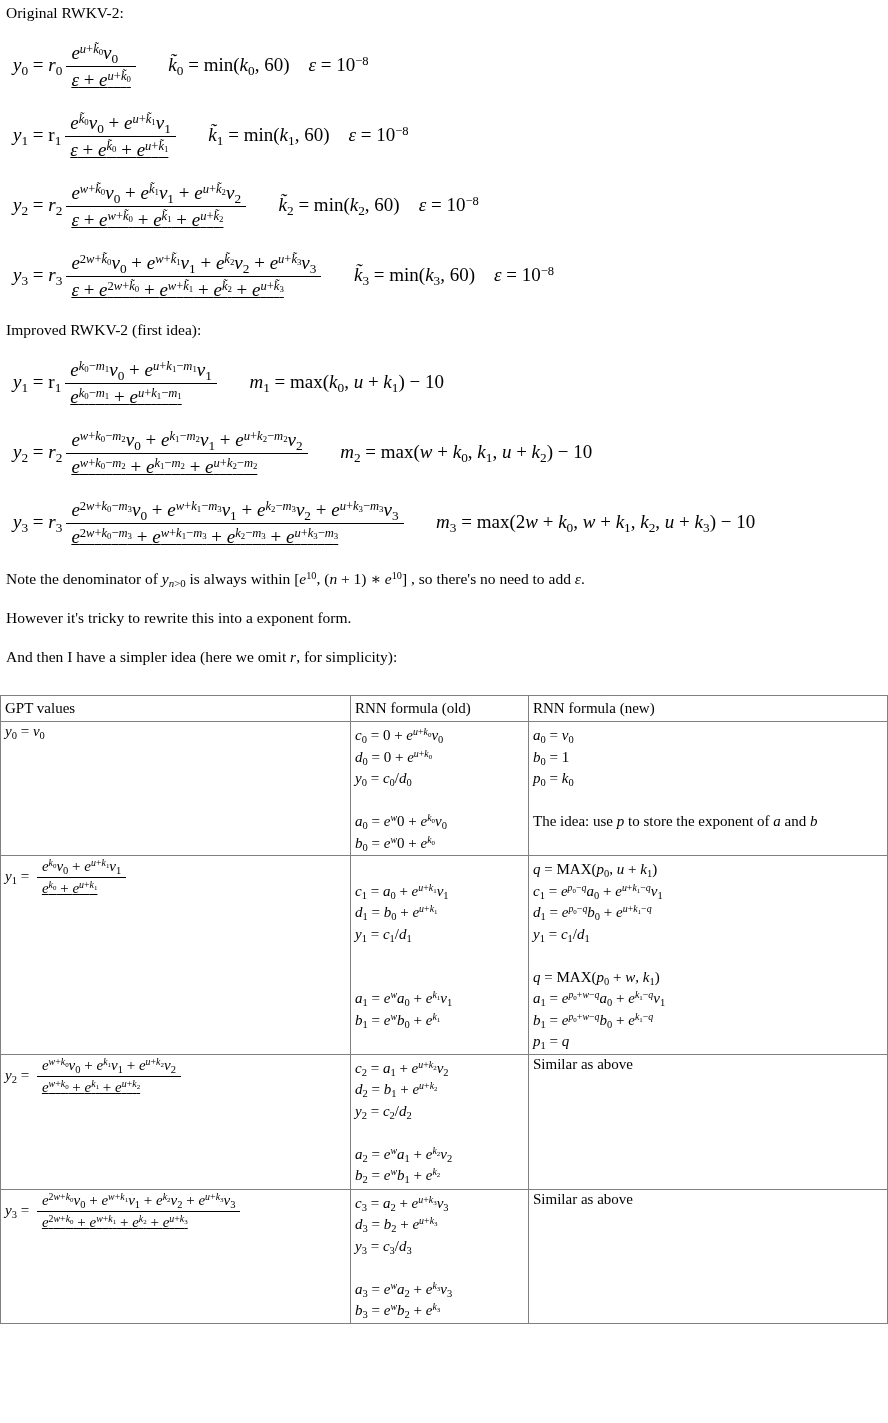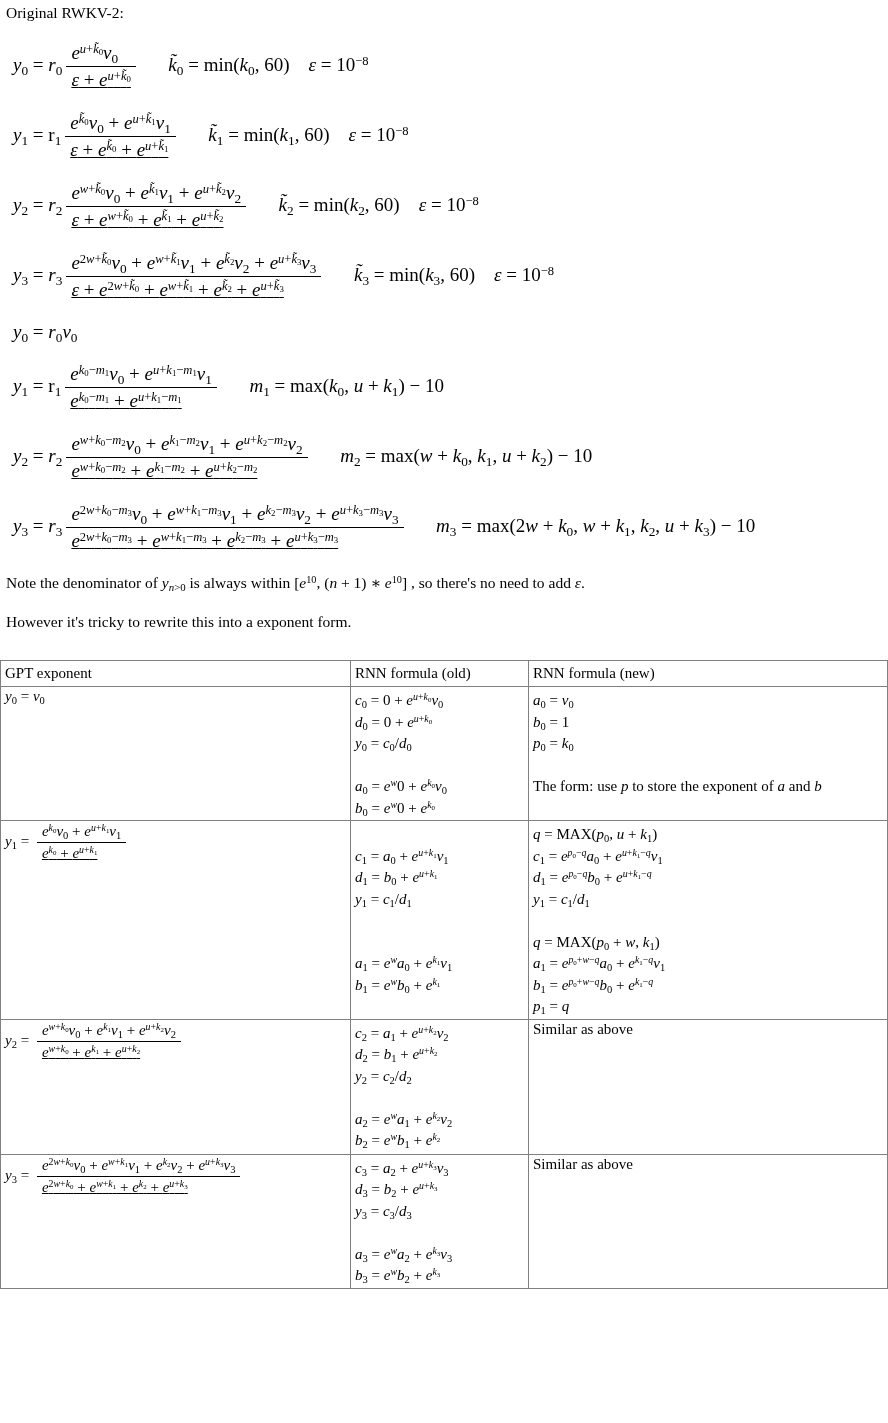--- a/index.html
+++ b/index.html
@@ -38,36 +38,37 @@
 </head>
 <body>
 
 <div class="doc">
   <div id="blocks">
       <div class="blk heading first">Original RWKV-2:</div>
       <div class="blk display"><i>y</i><sub>0</sub> = <i>r</i><sub>0</sub><span class="frac"><span class="num"><i>e</i><sup><i>u</i>+<i>k̃</i><sub>0</sub></sup><i>v</i><sub>0</sub></span><span class="den"><i>ε</i> + <i>e</i><sup><i>u</i>+<i>k̃</i><sub>0</sub></sup></span></span>  <i>k̃</i><sub>0</sub> = <span class="rm">min</span>(<i>k</i><sub>0</sub>, 60) <i>ε</i> = 10<sup>−8</sup></div>
       <div class="blk display"><i>y</i><sub>1</sub> = <span class="rm">r</span><sub>1</sub><span class="frac"><span class="num"><i>e</i><sup><i>k̃</i><sub>0</sub></sup><i>v</i><sub>0</sub> + <i>e</i><sup><i>u</i>+<i>k̃</i><sub>1</sub></sup><i>v</i><sub>1</sub></span><span class="den"><i>ε</i> + <i>e</i><sup><i>k̃</i><sub>0</sub></sup> + <i>e</i><sup><i>u</i>+<i>k̃</i><sub>1</sub></sup></span></span>  <i>k̃</i><sub>1</sub> = <span class="rm">min</span>(<i>k</i><sub>1</sub>, 60) <i>ε</i> = 10<sup>−8</sup></div>
       <div class="blk display"><i>y</i><sub>2</sub> = <i>r</i><sub>2</sub><span class="frac"><span class="num"><i>e</i><sup><i>w</i>+<i>k̃</i><sub>0</sub></sup><i>v</i><sub>0</sub> + <i>e</i><sup><i>k̃</i><sub>1</sub></sup><i>v</i><sub>1</sub> + <i>e</i><sup><i>u</i>+<i>k̃</i><sub>2</sub></sup><i>v</i><sub>2</sub></span><span class="den"><i>ε</i> + <i>e</i><sup><i>w</i>+<i>k̃</i><sub>0</sub></sup> + <i>e</i><sup><i>k̃</i><sub>1</sub></sup> + <i>e</i><sup><i>u</i>+<i>k̃</i><sub>2</sub></sup></span></span>  <i>k̃</i><sub>2</sub> = <span class="rm">min</span>(<i>k</i><sub>2</sub>, 60) <i>ε</i> = 10<sup>−8</sup></div>
       <div class="blk display"><i>y</i><sub>3</sub> = <i>r</i><sub>3</sub><span class="frac"><span class="num"><i>e</i><sup>2<i>w</i>+<i>k̃</i><sub>0</sub></sup><i>v</i><sub>0</sub> + <i>e</i><sup><i>w</i>+<i>k̃</i><sub>1</sub></sup><i>v</i><sub>1</sub> + <i>e</i><sup><i>k̃</i><sub>2</sub></sup><i>v</i><sub>2</sub> + <i>e</i><sup><i>u</i>+<i>k̃</i><sub>3</sub></sup><i>v</i><sub>3</sub></span><span class="den"><i>ε</i> + <i>e</i><sup>2<i>w</i>+<i>k̃</i><sub>0</sub></sup> + <i>e</i><sup><i>w</i>+<i>k̃</i><sub>1</sub></sup> + <i>e</i><sup><i>k̃</i><sub>2</sub></sup> + <i>e</i><sup><i>u</i>+<i>k̃</i><sub>3</sub></sup></span></span>  <i>k̃</i><sub>3</sub> = <span class="rm">min</span>(<i>k</i><sub>3</sub>, 60) <i>ε</i> = 10<sup>−8</sup></div>
-      <div class="blk display"><i>y</i><sub>0</sub> = <i>r</i><sub>0</sub><i>v</i><sub>0</sub></div>
+      <div class="blk heading">Improved RWKV-2 (first idea):</div>
       <div class="blk display"><i>y</i><sub>1</sub> = <span class="rm">r</span><sub>1</sub><span class="frac"><span class="num"><i>e</i><sup><i>k</i><sub>0</sub>−<i>m</i><sub>1</sub></sup><i>v</i><sub>0</sub> + <i>e</i><sup><i>u</i>+<i>k</i><sub>1</sub>−<i>m</i><sub>1</sub></sup><i>v</i><sub>1</sub></span><span class="den"><i>e</i><sup><i>k</i><sub>0</sub>−<i>m</i><sub>1</sub></sup> + <i>e</i><sup><i>u</i>+<i>k</i><sub>1</sub>−<i>m</i><sub>1</sub></sup></span></span>  <i>m</i><sub>1</sub> = <span class="rm">max</span>(<i>k</i><sub>0</sub>, <i>u</i> + <i>k</i><sub>1</sub>) − 10</div>
       <div class="blk display"><i>y</i><sub>2</sub> = <i>r</i><sub>2</sub><span class="frac"><span class="num"><i>e</i><sup><i>w</i>+<i>k</i><sub>0</sub>−<i>m</i><sub>2</sub></sup><i>v</i><sub>0</sub> + <i>e</i><sup><i>k</i><sub>1</sub>−<i>m</i><sub>2</sub></sup><i>v</i><sub>1</sub> + <i>e</i><sup><i>u</i>+<i>k</i><sub>2</sub>−<i>m</i><sub>2</sub></sup><i>v</i><sub>2</sub></span><span class="den"><i>e</i><sup><i>w</i>+<i>k</i><sub>0</sub>−<i>m</i><sub>2</sub></sup> + <i>e</i><sup><i>k</i><sub>1</sub>−<i>m</i><sub>2</sub></sup> + <i>e</i><sup><i>u</i>+<i>k</i><sub>2</sub>−<i>m</i><sub>2</sub></sup></span></span>  <i>m</i><sub>2</sub> = <span class="rm">max</span>(<i>w</i> + <i>k</i><sub>0</sub>, <i>k</i><sub>1</sub>, <i>u</i> + <i>k</i><sub>2</sub>) − 10</div>
       <div class="blk display"><i>y</i><sub>3</sub> = <i>r</i><sub>3</sub><span class="frac"><span class="num"><i>e</i><sup>2<i>w</i>+<i>k</i><sub>0</sub>−<i>m</i><sub>3</sub></sup><i>v</i><sub>0</sub> + <i>e</i><sup><i>w</i>+<i>k</i><sub>1</sub>−<i>m</i><sub>3</sub></sup><i>v</i><sub>1</sub> + <i>e</i><sup><i>k</i><sub>2</sub>−<i>m</i><sub>3</sub></sup><i>v</i><sub>2</sub> + <i>e</i><sup><i>u</i>+<i>k</i><sub>3</sub>−<i>m</i><sub>3</sub></sup><i>v</i><sub>3</sub></span><span class="den"><i>e</i><sup>2<i>w</i>+<i>k</i><sub>0</sub>−<i>m</i><sub>3</sub></sup> + <i>e</i><sup><i>w</i>+<i>k</i><sub>1</sub>−<i>m</i><sub>3</sub></sup> + <i>e</i><sup><i>k</i><sub>2</sub>−<i>m</i><sub>3</sub></sup> + <i>e</i><sup><i>u</i>+<i>k</i><sub>3</sub>−<i>m</i><sub>3</sub></sup></span></span>  <i>m</i><sub>3</sub> = <span class="rm">max</span>(2<i>w</i> + <i>k</i><sub>0</sub>, <i>w</i> + <i>k</i><sub>1</sub>, <i>k</i><sub>2</sub>, <i>u</i> + <i>k</i><sub>3</sub>) − 10</div>
       <div class="blk para">Note the denominator of <span class="mm"><i>y</i><sub><i>n</i>&gt;0</sub></span> is always within [<span class="mm"><i>e</i><sup>10</sup></span>, (<span class="mm"><i>n</i></span> + 1) ∗ <span class="mm"><i>e</i><sup>10</sup></span>] , so there's no need to add <span class="mm"><i>ε</i></span>.</div>
       <div class="blk para">However it's tricky to rewrite this into a exponent form.</div>
+      <div class="blk para">And then I have a simpler idea (here we omit <span class="mm"><i>r</i></span>, for simplicity):</div>
     </div>
   <table class="cmp" id="cmp-table">
     <colgroup>
         <col style="width:350px">
         <col style="width:178px">
         <col style="width:359px">
       </colgroup>
     <thead>
         <tr id="cmp-head">
-          <th>GPT exponent</th>
+          <th>GPT values</th>
           <th>RNN formula (old)</th>
           <th>RNN formula (new)</th>
         </tr>
       </thead>
     <tbody id="cmp-body">
         <tr class="r1">
           <td class="gpt"><i>y</i><sub>0</sub> = <i>v</i><sub>0</sub></td>
           <td>
             <div class="lines">
               <div class="ml"><i>c</i><sub>0</sub> = 0 + <i>e</i><sup><i>u</i>+<i>k</i><sub>0</sub></sup><i>v</i><sub>0</sub></div>
@@ -77,21 +78,21 @@
               <div class="ml"><i>a</i><sub>0</sub> = <i>e</i><sup><i>w</i></sup>0 + <i>e</i><sup><i>k</i><sub>0</sub></sup><i>v</i><sub>0</sub></div>
               <div class="ml"><i>b</i><sub>0</sub> = <i>e</i><sup><i>w</i></sup>0 + <i>e</i><sup><i>k</i><sub>0</sub></sup></div>
             </div>
           </td>
           <td>
             <div class="lines">
               <div class="ml"><i>a</i><sub>0</sub> = <i>v</i><sub>0</sub></div>
               <div class="ml"><i>b</i><sub>0</sub> = 1</div>
               <div class="ml"><i>p</i><sub>0</sub> = <i>k</i><sub>0</sub></div>
               <div class="ml"></div>
-              <div class="ml"><span class="rm">The form: use </span><i>p</i><span class="rm"> to store the exponent of </span><i>a</i><span class="rm"> and </span><i>b</i></div>
+              <div class="ml"><span class="rm">The idea: use </span><i>p</i><span class="rm"> to store the exponent of </span><i>a</i><span class="rm"> and </span><i>b</i></div>
             </div>
           </td>
         </tr>
         <tr class="r2">
           <td class="gpt"><i>y</i><sub>1</sub> = <span class="frac"><span class="num"><i>e</i><sup><i>k</i><sub>0</sub></sup><i>v</i><sub>0</sub> + <i>e</i><sup><i>u</i>+<i>k</i><sub>1</sub></sup><i>v</i><sub>1</sub></span><span class="den"><i>e</i><sup><i>k</i><sub>0</sub></sup> + <i>e</i><sup><i>u</i>+<i>k</i><sub>1</sub></sup></span></span></td>
           <td>
             <div class="lines">
               <div class="ml"></div>
               <div class="ml"><i>c</i><sub>1</sub> = <i>a</i><sub>0</sub> + <i>e</i><sup><i>u</i>+<i>k</i><sub>1</sub></sup><i>v</i><sub>1</sub></div>
               <div class="ml"><i>d</i><sub>1</sub> = <i>b</i><sub>0</sub> + <i>e</i><sup><i>u</i>+<i>k</i><sub>1</sub></sup></div>

